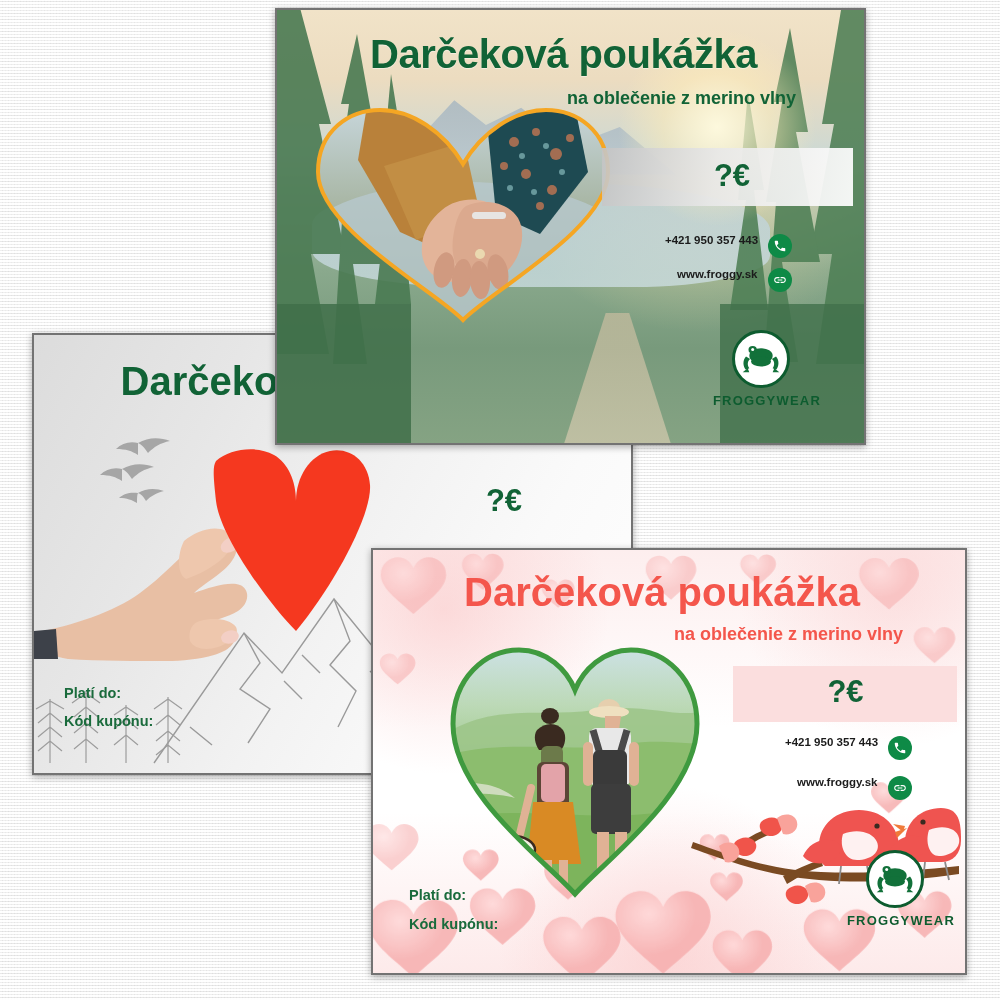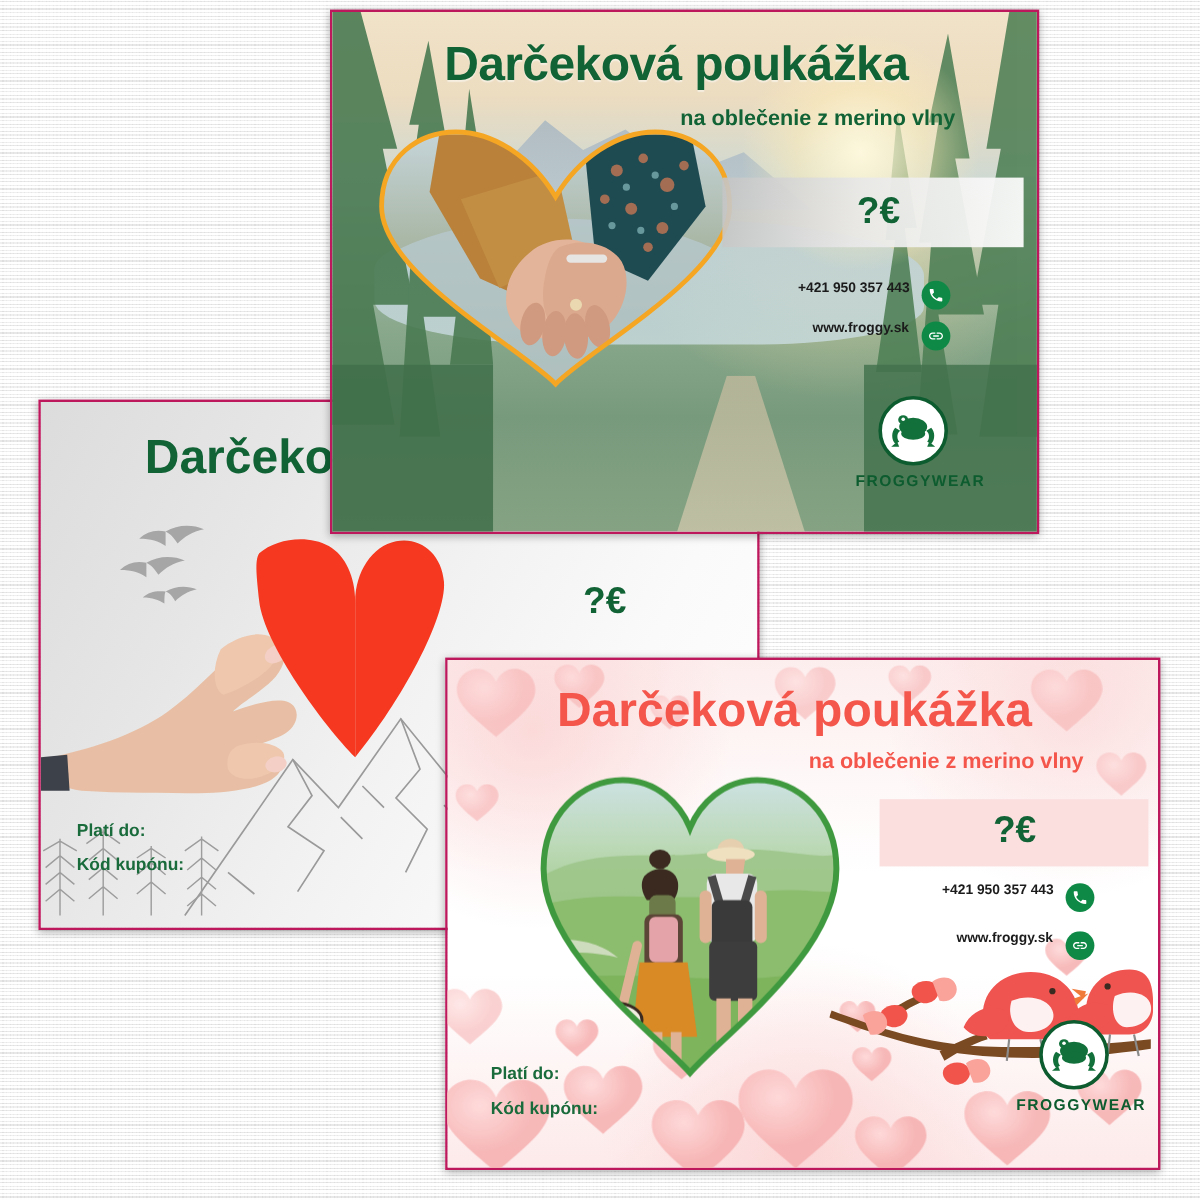--- a/index.html
+++ b/index.html
@@ -8,21 +8,21 @@
   body {
     font-family:"Liberation Sans", sans-serif;
     position:relative;
     background-color:#f2f2f2;
     background-image:
       repeating-linear-gradient(0deg, rgba(255,255,255,0.95) 0px, rgba(255,255,255,0.95) 2px, rgba(214,214,214,0.55) 2px, rgba(214,214,214,0.55) 3px, rgba(255,255,255,0.9) 3px, rgba(255,255,255,0.9) 5px, rgba(225,225,225,0.5) 5px, rgba(225,225,225,0.5) 6px),
       repeating-linear-gradient(90deg, rgba(255,255,255,0.9) 0px, rgba(255,255,255,0.9) 2px, rgba(216,216,216,0.5) 2px, rgba(216,216,216,0.5) 3px, rgba(255,255,255,0.85) 3px, rgba(255,255,255,0.85) 5px, rgba(228,228,228,0.45) 5px, rgba(228,228,228,0.45) 6px),
       linear-gradient(#fbfbfb,#f4f4f4);
   }
 
-  .card { position:absolute; overflow:hidden; border:2px solid #be185d;
+  .card { position:absolute; overflow:hidden; border:2px solid #737373;
           box-shadow:0 2px 7px rgba(0,0,0,0.33); }
 
   
   #card-nature { left:275px; top:8px; width:591px; height:437px; z-index:3; }
   .c1-bg { position:absolute; inset:0;
     background:
       radial-gradient(circle at 72% 22%, rgba(255,243,205,0.95) 0%, rgba(255,228,170,0.55) 16%, rgba(255,255,255,0) 42%),
       linear-gradient(#e7d9c2 0%, #dfd3bd 16%, #cbd6cf 30%, #a9bfb0 44%, #8aa98d 60%, #789a7c 78%, #85a383 100%);
   }
   .c1-sky { position:absolute; left:0; top:0; width:100%; height:40%;

